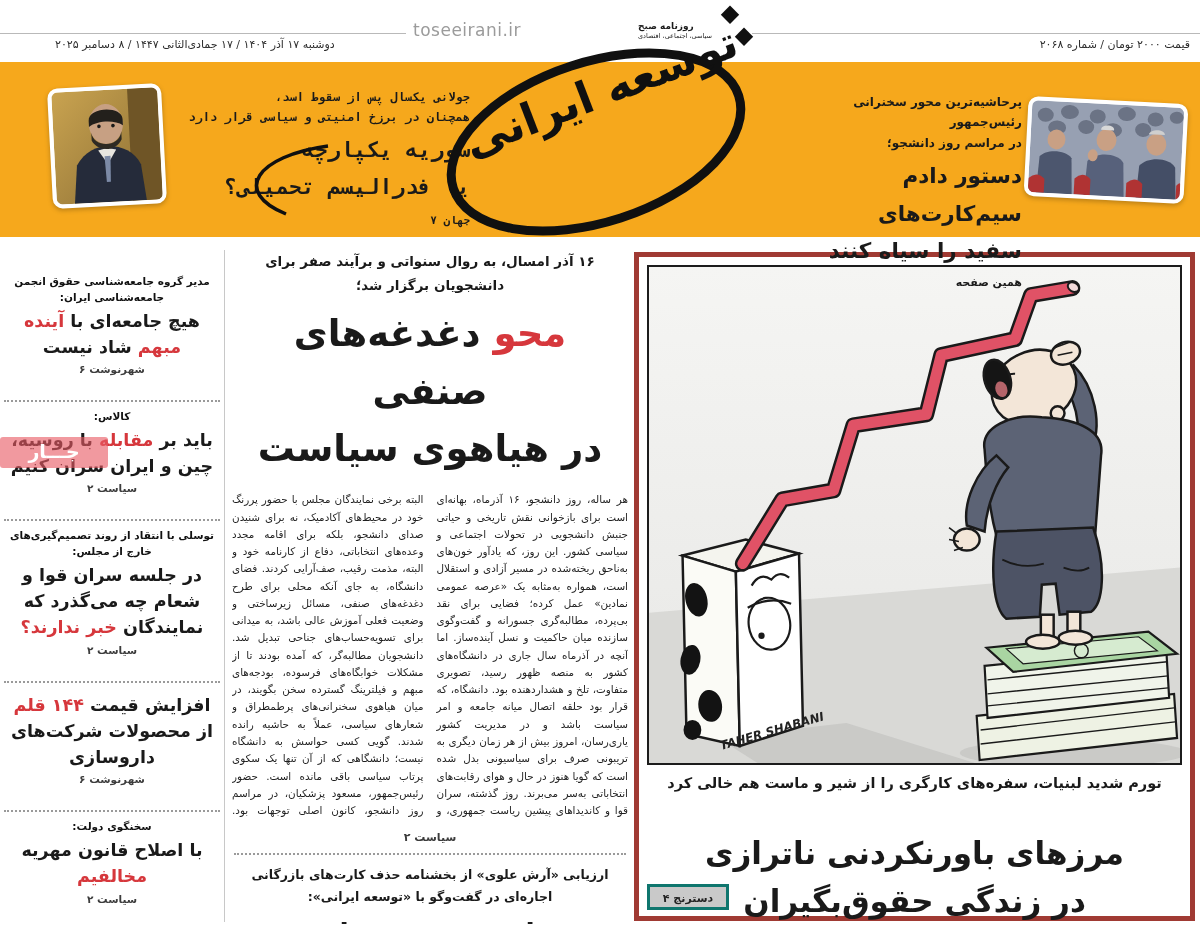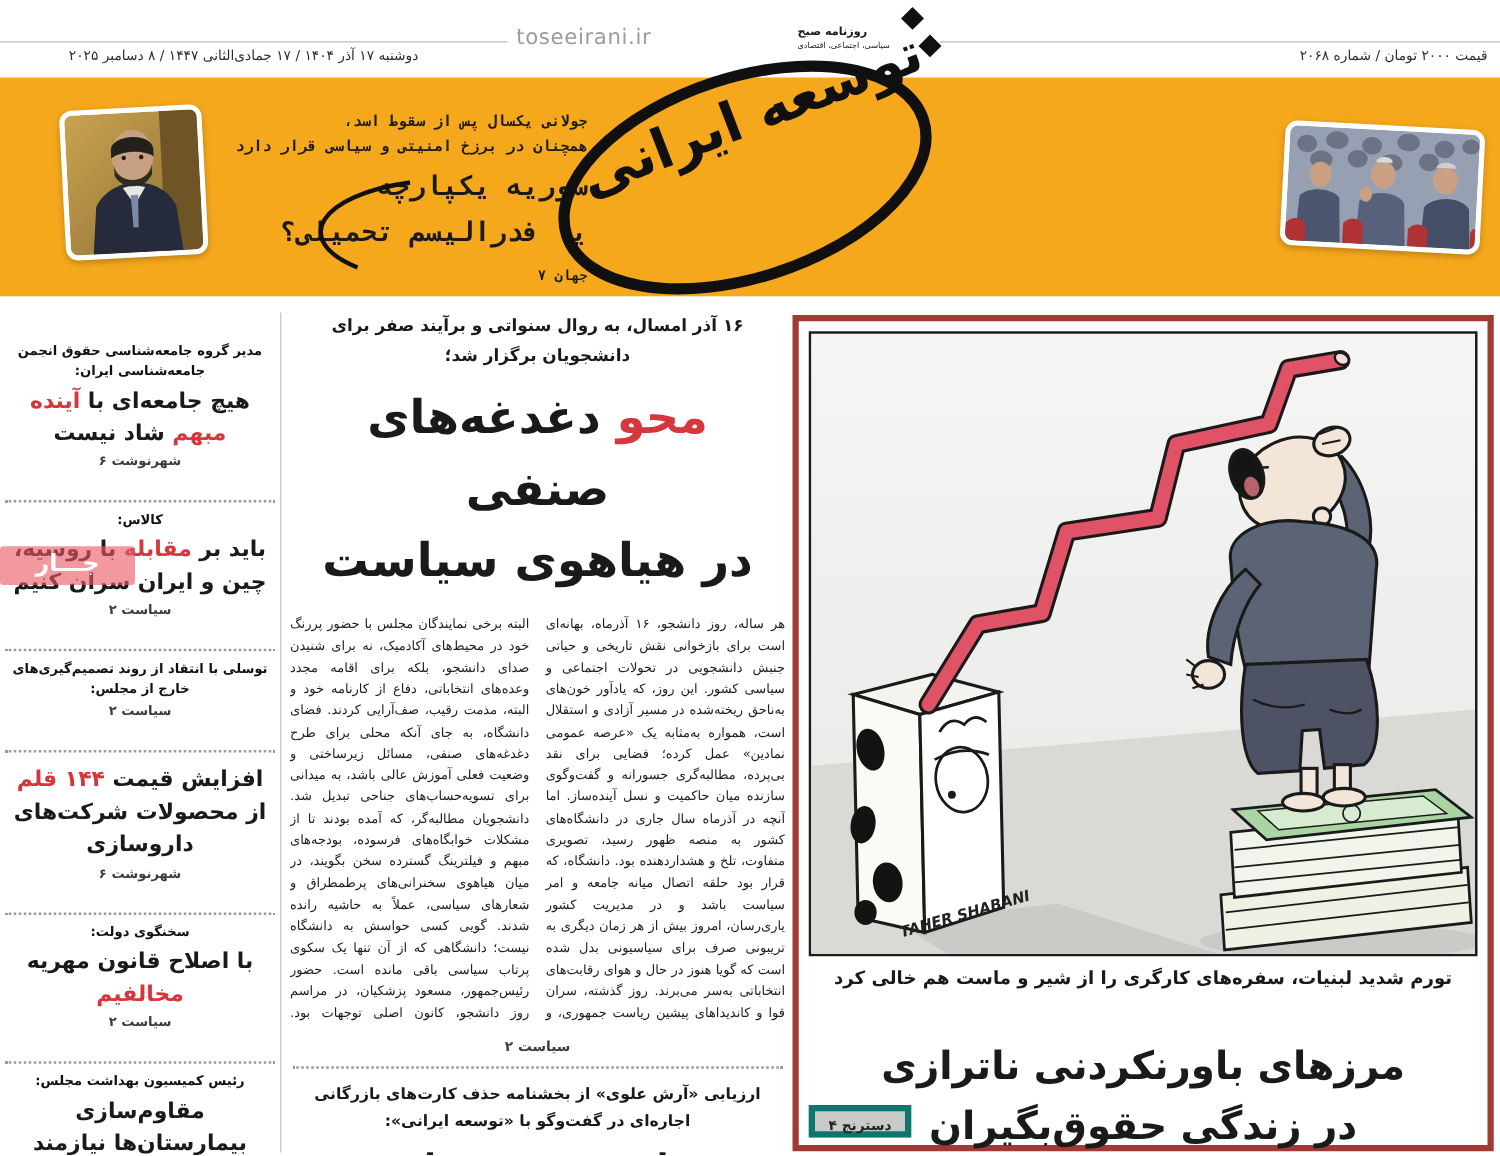--- a/index.html
+++ b/index.html
@@ -58,21 +58,21 @@
   
   .cartoon-box{position:absolute;top:252px;left:634px;width:561px;height:669px;
     border:5px solid #A03A33;background:#fff;}
   .artwork{position:absolute;top:8px;left:8px;width:535px;height:500px;border:2px solid #1c1c1c;overflow:hidden;}
   .artwork svg{display:block;width:100%;height:100%;}
   .cart-kicker{position:absolute;top:518px;left:6px;right:6px;text-align:center;
     font-size:14.5px;font-weight:bold;}
   .cart-headline{position:absolute;top:572px;left:6px;right:6px;text-align:center;
     font-size:31px;font-weight:bold;line-height:1.55;}
   .cart-tag{position:absolute;bottom:6px;left:8px;width:82px;height:26px;background:#c9c9c9;
-    border:5px solid #0f766e;font-size:11px;font-weight:bold;color:#222;
+    border:3px solid #0f766e;font-size:11px;font-weight:bold;color:#222;
     text-align:center;line-height:24px;}
 </style>
 </head>
 <body>
 
 <div class="page">
 
   <div class="site-rule"></div>
   <div class="price-rule"></div>
   <div class="site-url">toseeirani.ir</div>
@@ -123,20 +123,31 @@
       <path d="M44,60 L53,74 L62,60 L53,58 Z" fill="#e8e6e0"></path>
       <path d="M50,66 L56,66 L55,92 L51,92 Z" fill="#7c8aa6"></path>
       <ellipse cx="53" cy="34" rx="17" ry="20" fill="#c7a083"></ellipse>
       <path d="M36,30 C36,16 70,16 70,30 L70,36 C62,30 44,30 36,36 Z" fill="#23201c"></path>
       <path d="M38,42 C40,58 66,58 68,42 L68,50 C62,62 44,62 38,50 Z" fill="#2e2a24"></path>
       <circle cx="46" cy="36" r="1.8" fill="#1a1a1a"></circle>
         <circle cx="60" cy="36" r="1.8" fill="#1a1a1a"></circle>
     </svg>
   </div>
 
+  <div class="mast-story mast-right">
+    <div class="mk">
+      <div>پرحاشیه‌ترین محور سخنرانی رئیس‌جمهور</div>
+      <div>در مراسم روز دانشجو؛</div>
+    </div>
+    <div class="mh">
+      <div>دستور دادم سیم‌کارت‌های</div>
+      <div>سفید را سیاه کنند</div>
+    </div>
+    <div class="mt">همین صفحه</div>
+  </div>
 
   <div class="photo photo-r">
     <svg width="152" height="92" viewBox="0 0 152 92">
       <rect width="152" height="92" fill="#97a0b2"></rect>
       <g fill="#6b7385">
         <ellipse cx="14" cy="14" rx="8" ry="7"></ellipse>
           <ellipse cx="38" cy="10" rx="9" ry="7"></ellipse>
         <ellipse cx="66" cy="13" rx="8" ry="7"></ellipse>
           <ellipse cx="95" cy="9" rx="9" ry="7"></ellipse>
         <ellipse cx="124" cy="13" rx="8" ry="7"></ellipse>
@@ -173,20 +184,21 @@
       <div class="bh"><span>هیچ جامعه‌ای با </span><span class="red">آینده مبهم</span><span> شاد نیست</span></div>
       <div class="bt">شهرنوشت ۶</div>
     </div>
     <div class="brief">
       <div class="bk">کالاس:</div>
       <div class="bh"><span>باید بر </span><span class="red">مقابله</span><span> با روسیه، چین و ایران سران کنیم</span></div>
       <div class="bt">سیاست ۲</div>
     </div>
     <div class="brief">
       <div class="bk">توسلی با انتقاد از روند تصمیم‌گیری‌های خارج از مجلس:</div>
+      <div class="bh"><span>در جلسه سران قوا و شعام چه می‌گذرد که نمایندگان </span><span class="red">خبر ندارند؟</span><span></span></div>
       <div class="bt">سیاست ۲</div>
     </div>
     <div class="brief">
 
       <div class="bh"><span>افزایش قیمت </span><span class="red">۱۴۴ قلم</span><span> از محصولات شرکت‌های داروسازی</span></div>
       <div class="bt">شهرنوشت ۶</div>
     </div>
     <div class="brief">
       <div class="bk">سخنگوی دولت:</div>
       <div class="bh"><span>با اصلاح قانون مهریه </span><span class="red">مخالفیم</span><span></span></div>

